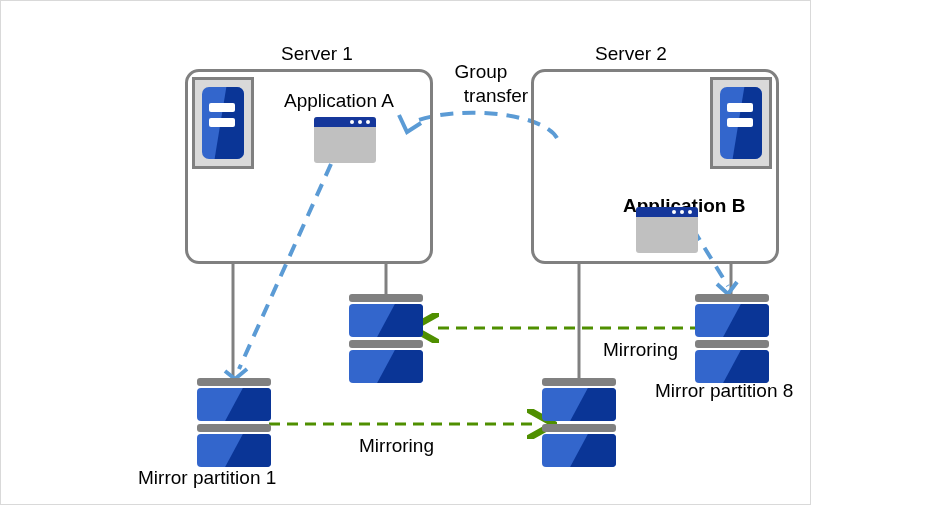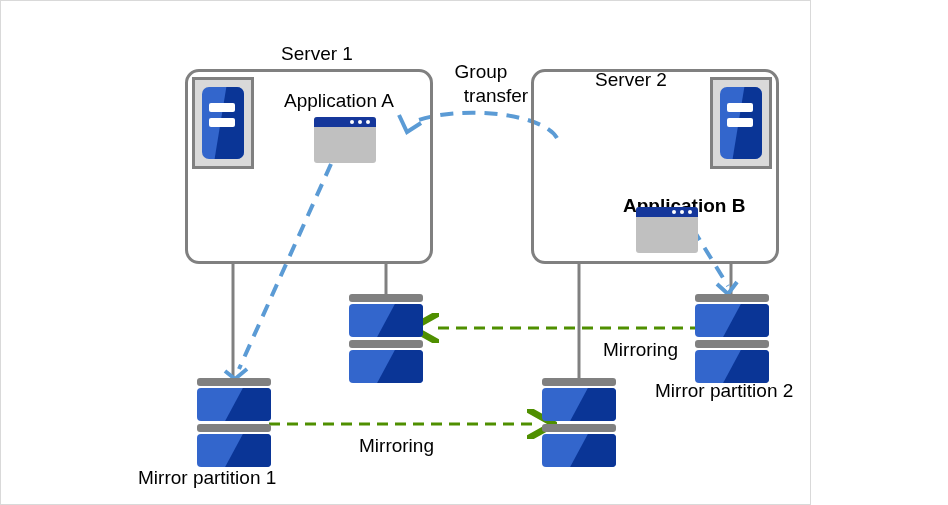--- a/index.html
+++ b/index.html
@@ -190,21 +190,21 @@
   <div class="app-icon" style="left:313px; top:116px; width:62px; height:46px;">
     <div class="app-title"></div>
     <div class="app-dot" style="right:6px;"></div>
     <div class="app-dot" style="right:14px;"></div>
     <div class="app-dot" style="right:22px;"></div>
   </div>
 
   <div class="lbl center" style="left:425px; top:60px; width:110px;">Group</div>
   <div class="lbl center" style="left:440px; top:84px; width:110px;">transfer</div>
 
-  <div class="lbl center" style="left:550px; top:42px; width:160px;margin-top:26px;">Server 2</div>
+  <div class="lbl center" style="left:550px; top:42px; width:160px;">Server 2</div>
 
   <div class="server-box" style="left:530px; top:68px; width:248px; height:195px;"></div>
 
   <div class="rack-icon" style="left:709px; top:76px; width:62px; height:92px;">
     <div class="rack-inner">
       <div class="rack-bar b1"></div>
       <div class="rack-bar b2"></div>
     </div>
   </div>
 
@@ -246,17 +246,17 @@
     <div class="disk-body"></div>
     <div class="disk-gap"></div>
     <div class="disk-cap"></div>
     <div class="disk-body"></div>
   </div>
 
   <div class="lbl" style="left:602px; top:338px;">Mirroring</div>
 
   <div class="lbl" style="left:358px; top:434px;">Mirroring</div>
 
-  <div class="lbl" style="left:654px; top:379px;">Mirror partition 2</div>
+  <div class="lbl" style="left:654px; top:379px;">Mirror partition 8</div>
 
   <div class="lbl" style="left:137px; top:466px;">Mirror partition 1</div>
 
 </div>
 
 </body></html>

